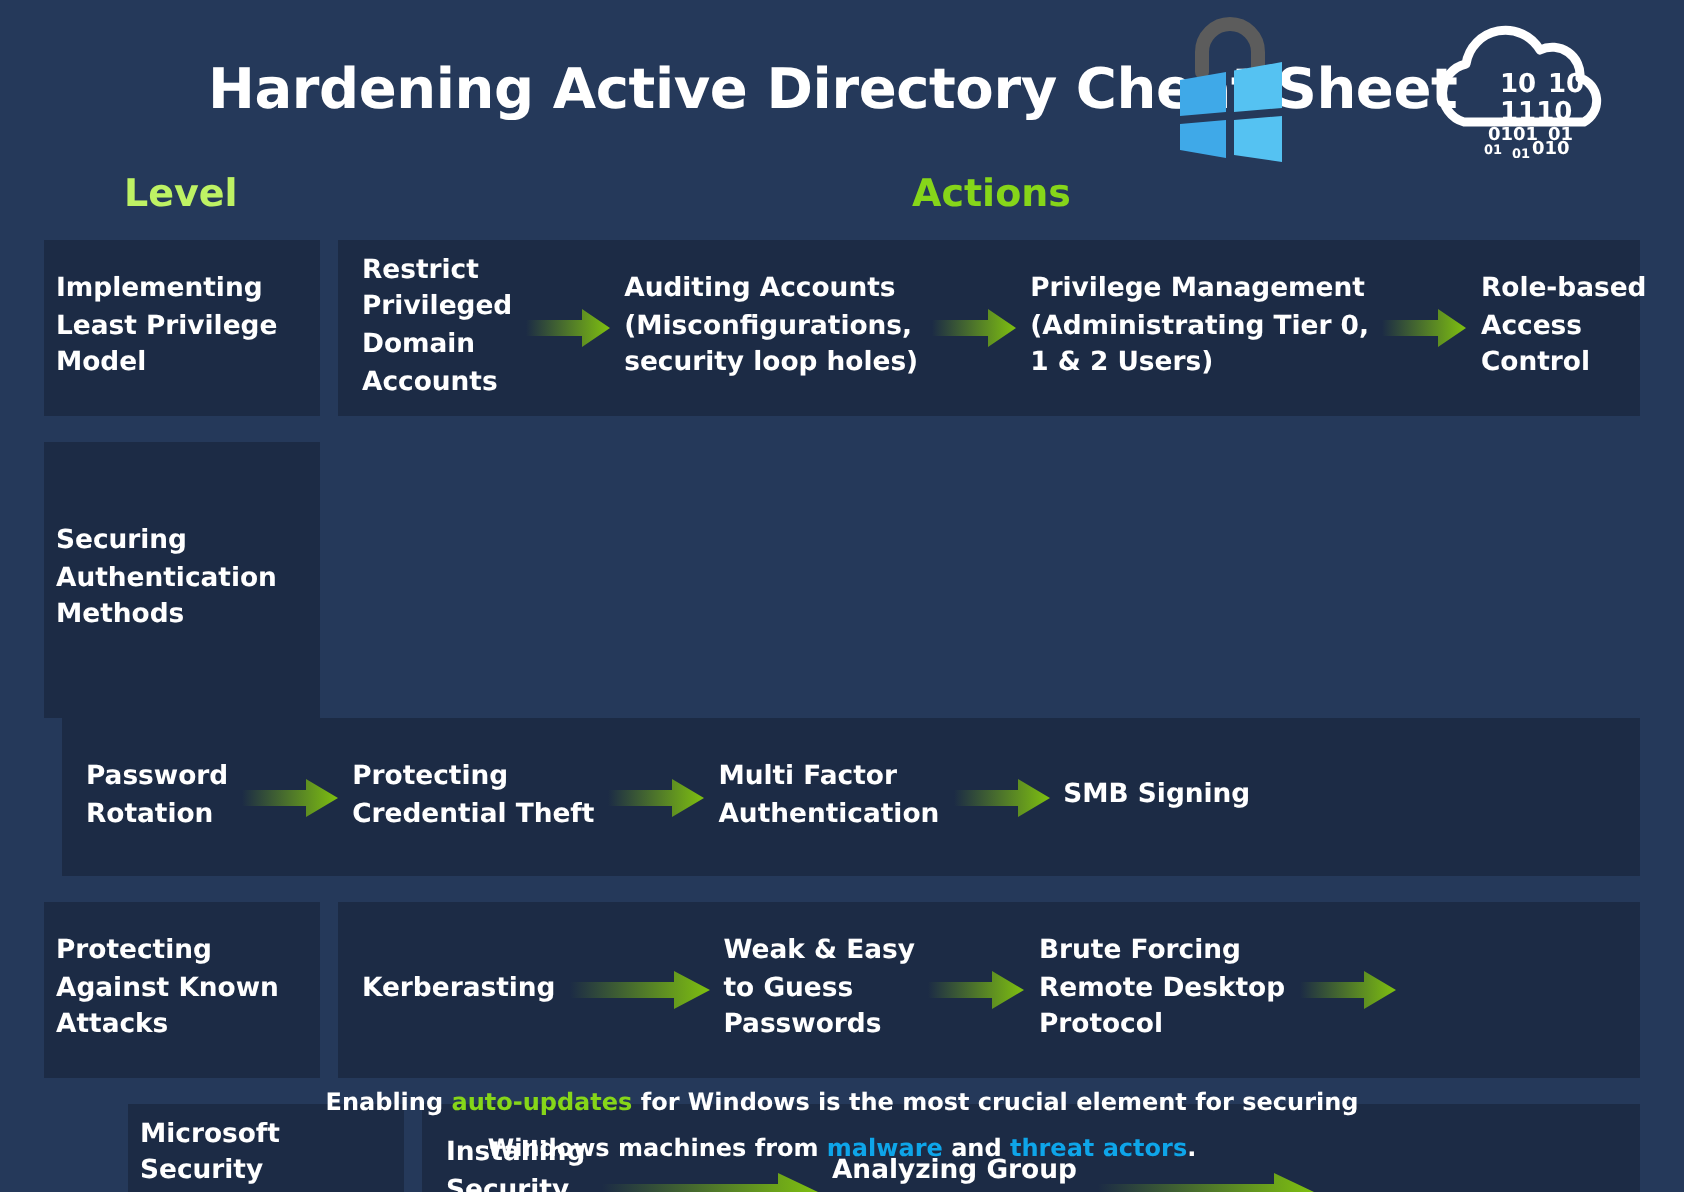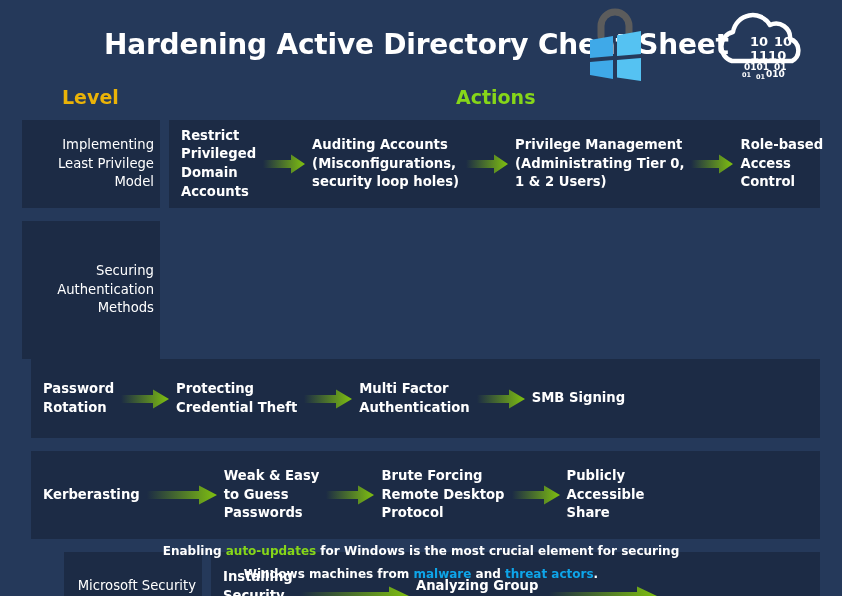--- a/index.html
+++ b/index.html
@@ -40,21 +40,21 @@
   .cloud-icon { position:relative; width:118px; height:70px; }
 
   
   .col-heads {
     position:relative;
     height:32px;
   }
   .head-level {
     position:absolute;
     left:62px; top:-2px;
-    color:#eab308;
+    color:#bef264;
     font-size:19px;
     font-weight:bold;
   }
   .head-actions {
     position:absolute;
     left:456px; top:-2px;
     color:#86d619;
     font-size:19px;
     font-weight:bold;
   }
@@ -66,24 +66,24 @@
     align-items:stretch;
     margin-bottom:13px;
   }
   .level-cell {
     width:138px;
     flex:0 0 138px;
     background:#1c2b45;
     display:flex;
     align-items:center;
     justify-content:center;
-    text-align:right;
+    text-align:left;
     padding:8px 6px;
     font-size:13.2px;
-    font-weight:normal;
+    font-weight:bold;
     line-height:1.42;
     color:#ffffff;
   }
   .actions-cell {
     flex:1 1 auto;
     margin-left:9px;
     background:#1c2b45;
     display:flex;
     align-items:center;
     padding:8px 10px 8px 12px;
@@ -275,20 +275,23 @@
           </linearGradient>
             </defs>
           <path d="M0 6 L32 6 L32 0.5 L48 10 L32 19.5 L32 14 L0 14 Z" fill="url(#g6)"></path>
         </svg>
       </div>
       <div class="action-text">SMB Signing</div>
     </div>
   </div>
 
   <div class="row row3">
+    <div class="level-cell">Protecting
+Against Known
+Attacks</div>
     <div class="actions-cell">
       <div class="action-text">Kerberasting</div>
       <div class="arrow aw-lg">
         <svg width="100%" height="20" viewBox="0 0 70 20" preserveAspectRatio="none">
           <defs>
               <linearGradient id="g7" x1="0" y1="0" x2="1" y2="0">
             <stop offset="0" stop-color="#1c2b45"></stop>
                 <stop offset="1" stop-color="#7fc010"></stop>
           </linearGradient>
             </defs>
@@ -316,23 +319,20 @@
         <svg width="100%" height="20" viewBox="0 0 48 20" preserveAspectRatio="none">
           <defs>
               <linearGradient id="g9" x1="0" y1="0" x2="1" y2="0">
             <stop offset="0" stop-color="#1c2b45"></stop>
                 <stop offset="1" stop-color="#7fc010"></stop>
           </linearGradient>
             </defs>
           <path d="M0 6 L32 6 L32 0.5 L48 10 L32 19.5 L32 14 L0 14 Z" fill="url(#g9)"></path>
         </svg>
       </div>
-      <div class="action-text">Publicly
-Accessible
-Share</div>
     </div>
   </div>
 
   <div class="row row4">
     <div class="level-cell">Microsoft Security
 Compliance
 Toolkit</div>
     <div class="actions-cell">
       <div class="action-text">Installing
 Security

